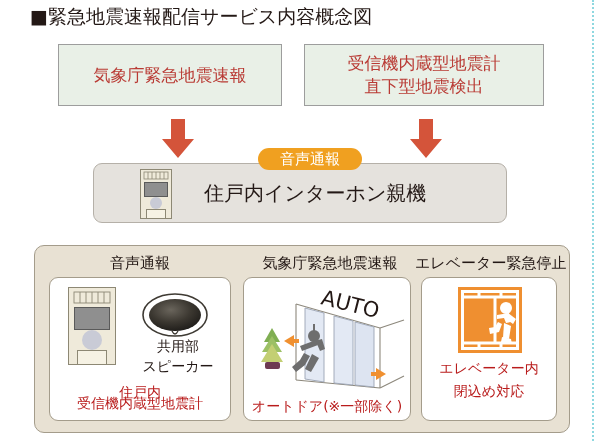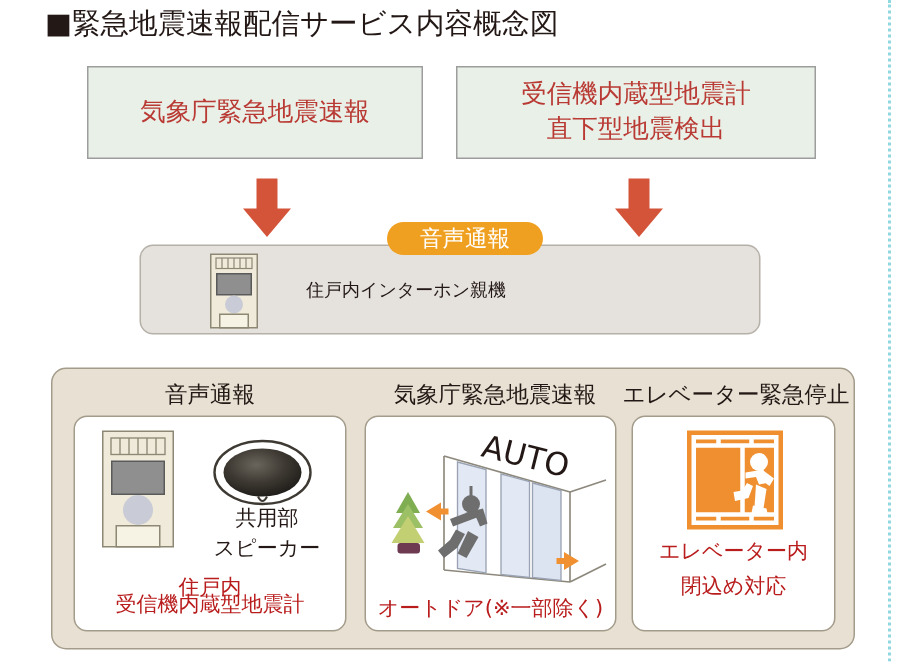--- a/index.html
+++ b/index.html
@@ -97,21 +97,21 @@
   }
   #intercom-bar .bar-icon {
     position: absolute;
     left: 46px; top: 5px;
   }
   #intercom-bar .bar-label {
     position: absolute;
     left: 110px; top: 0;
     height: 58px;
     line-height: 58px;
-    font-size: 12px;
+    font-size: 20px;
     color: #231815;
     white-space: nowrap;
   }
 
   
   #bottom-panel {
     position: absolute;
     left: 34px; top: 245px;
     width: 536px; height: 188px;
     background: #e8e1d3;

